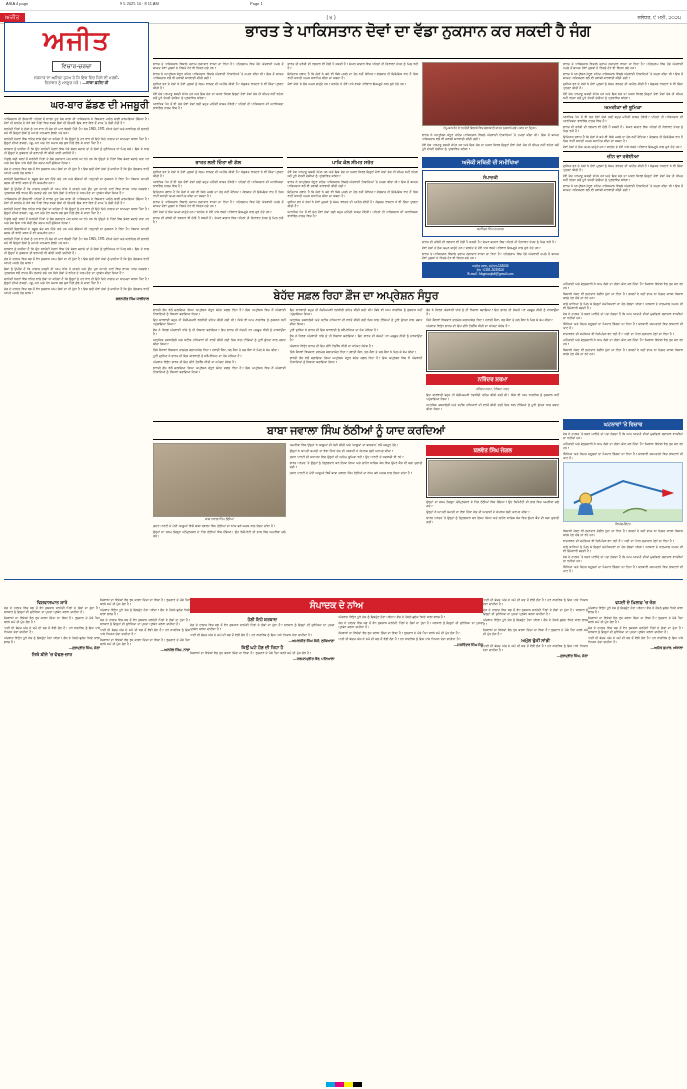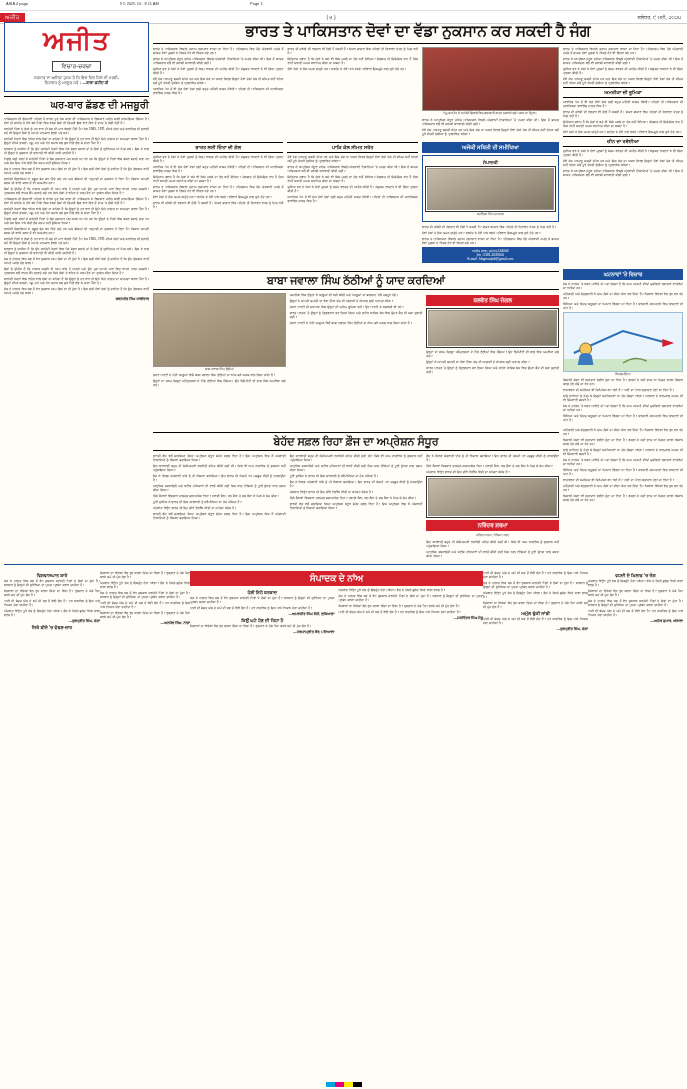--- a/index.html
+++ b/index.html
@@ -36,21 +36,21 @@
   .np-subwrap{text-align:center;}
   .np-line{font-size:4px;text-align:center;color:#222;margin-top:3px;line-height:5.4px;}
   .np-line b{color:#000;}
 
   .secthead{
     font-size:10px;font-weight:bold;text-align:right;color:#111;
     border-top:1.2px solid #000;border-bottom:1.2px solid #000;padding:2px 0;margin:4px 0 3px;
   }
   .banner{
     font-size:15.5px;font-weight:bold;text-align:center;color:#111;line-height:18px;
-    border-bottom:1.2px solid #000;padding-bottom:3px;margin-bottom:3px;
+    border-bottom:1.2px solid #000;padding-bottom:18px;margin-bottom:3px;
   }
   .subbanner{
     font-size:11px;font-weight:bold;text-align:center;color:#111;line-height:13px;
     border-top:1.2px solid #000;border-bottom:1.2px solid #000;padding:2px 0;margin:4px 0 3px;
   }
   .redhead{
     font-size:5.6px;font-weight:bold;text-align:center;color:#fff;background:#d4202a;padding:2px 0;margin:2px 0;
   }
   .bluehead{
     font-size:5.4px;font-weight:bold;text-align:center;color:#fff;background:#1b4f9c;padding:2px 0;margin:2px 0;
@@ -65,21 +65,21 @@
   .photo.portrait{background:linear-gradient(160deg,#c6bca8,#7d7363);}
   .cap{font-size:3.0px;line-height:3.8px;color:#222;text-align:center;padding:1px 1px 2px;}
 
   .sidebox{border:1px solid #1b4f9c;padding:2px;margin-bottom:3px;}
   .portrait-frame{border:1px solid #333;padding:1px;background:#fff;}
 
   .signature{font-size:3.6px;text-align:right;font-weight:bold;margin-top:2px;}
 
   .blueblock{background:#1b4f9c;color:#fff;font-size:3.2px;text-align:center;padding:2px;line-height:4px;}
 
-  .bottomstrip{display:flex;gap:0;margin-top:4px;border-top:1.5px solid #1b4f9c;padding-top:6px;}
+  .bottomstrip{display:flex;gap:0;margin-top:4px;border-top:1.5px solid #1b4f9c;padding-top:18px;}
 
   .cmyk{position:absolute;left:50%;transform:translateX(-50%);bottom:2px;display:flex;}
   .cmyk i{width:9px;height:5px;display:block;}
 
   .lettersbanner{
     background:#d4202a;color:#fff;font-size:9px;font-weight:bold;text-align:center;padding:2px 0;margin-bottom:2px;
   }
   .cartoon{background:linear-gradient(180deg,#eef6ff,#dfeeff);border:1px solid #9bbcd8;position:relative;overflow:hidden;}
 </style>
 </head>
@@ -240,20 +240,80 @@
               <p></p>
               <p>ਦੁਨੀਆ ਭਰ ਦੇ ਦੇਸ਼ਾਂ ਨੇ ਦੋਵਾਂ ਮੁਲਕਾਂ ਨੂੰ ਸੰਜਮ ਵਰਤਣ ਦੀ ਅਪੀਲ ਕੀਤੀ ਹੈ। ਸੰਯੁਕਤ ਰਾਸ਼ਟਰ ਨੇ ਵੀ ਚਿੰਤਾ ਪ੍ਰਗਟ ਕੀਤੀ ਹੈ।</p>
               <p>ਦੋਵੇਂ ਦੇਸ਼ ਪਰਮਾਣੂ ਸ਼ਕਤੀ ਸੰਪੰਨ ਹਨ ਅਤੇ ਇਕ ਜੰਗ ਦਾ ਅਸਰ ਸਿਰਫ਼ ਇਨ੍ਹਾਂ ਦੋਵਾਂ ਦੇਸ਼ਾਂ ਤੱਕ ਹੀ ਸੀਮਤ ਨਹੀਂ ਰਹੇਗਾ ਸਗੋਂ ਪੂਰੇ ਦੱਖਣੀ ਏਸ਼ੀਆ ਨੂੰ ਪ੍ਰਭਾਵਿਤ ਕਰੇਗਾ।</p>
               <p>ਭਾਰਤ ਨੇ ਆਪ੍ਰੇਸ਼ਨ ਸੰਧੂਰ ਤਹਿਤ ਪਾਕਿਸਤਾਨ ਵਿਚਲੇ ਅੱਤਵਾਦੀ ਟਿਕਾਣਿਆਂ 'ਤੇ ਹਮਲਾ ਕੀਤਾ ਸੀ। ਇਸ ਤੋਂ ਬਾਅਦ ਪਾਕਿਸਤਾਨ ਵਲੋਂ ਵੀ ਜਵਾਬੀ ਕਾਰਵਾਈ ਕੀਤੀ ਗਈ।</p>
             </div>
           </div>
         </div>
 
         <div style="display:flex;gap:4px;margin-top:4px;">
           <div style="flex:1;">
+            <div class="subbanner">ਬੇਹੱਦ ਸਫ਼ਲ ਰਿਹਾ ਫ਼ੌਜ ਦਾ ਅਪ੍ਰੇਸ਼ਨ ਸੰਧੂਰ</div>
+            <div style="display:flex;gap:4px;">
+              <div style="flex:1;">
+                <div class="tx">
+                  <p>ਭਾਰਤੀ ਫ਼ੌਜ ਵਲੋਂ ਚਲਾਇਆ ਗਿਆ ਅਪ੍ਰੇਸ਼ਨ ਸੰਧੂਰ ਬੇਹੱਦ ਸਫ਼ਲ ਰਿਹਾ ਹੈ। ਇਸ ਅਪ੍ਰੇਸ਼ਨ ਵਿਚ ਨੌਂ ਅੱਤਵਾਦੀ ਟਿਕਾਣਿਆਂ ਨੂੰ ਨਿਸ਼ਾਨਾ ਬਣਾਇਆ ਗਿਆ।</p>
+                  <p>ਇਹ ਕਾਰਵਾਈ ਬਹੁਤ ਹੀ ਸੋਚੀ-ਸਮਝੀ ਰਣਨੀਤੀ ਤਹਿਤ ਕੀਤੀ ਗਈ ਸੀ। ਕਿਸੇ ਵੀ ਆਮ ਨਾਗਰਿਕ ਨੂੰ ਨੁਕਸਾਨ ਨਹੀਂ ਪਹੁੰਚਾਇਆ ਗਿਆ।</p>
+                  <p>ਫ਼ੌਜ ਨੇ ਸਿਰਫ਼ ਅੱਤਵਾਦੀ ਢਾਂਚੇ ਨੂੰ ਹੀ ਨਿਸ਼ਾਨਾ ਬਣਾਇਆ। ਇਹ ਭਾਰਤ ਦੀ ਸੰਜਮੀ ਪਰ ਮਜ਼ਬੂਤ ਨੀਤੀ ਨੂੰ ਦਰਸਾਉਂਦਾ ਹੈ।</p>
+                  <p>ਆਧੁਨਿਕ ਤਕਨਾਲੋਜੀ ਅਤੇ ਸਟੀਕ ਹਥਿਆਰਾਂ ਦੀ ਵਰਤੋਂ ਕੀਤੀ ਗਈ ਜਿਸ ਨਾਲ ਟੀਚਿਆਂ ਨੂੰ ਪੂਰੀ ਸ਼ੁੱਧਤਾ ਨਾਲ ਤਬਾਹ ਕੀਤਾ ਗਿਆ।</p>
+                  <p>ਤਿੰਨੇ ਸੈਨਾਵਾਂ ਵਿਚਕਾਰ ਤਾਲਮੇਲ ਸ਼ਲਾਘਾਯੋਗ ਰਿਹਾ। ਹਵਾਈ ਸੈਨਾ, ਥਲ ਸੈਨਾ ਤੇ ਜਲ ਸੈਨਾ ਨੇ ਮਿਲ ਕੇ ਕੰਮ ਕੀਤਾ।</p>
+                  <p>ਪੂਰੀ ਦੁਨੀਆ ਨੇ ਭਾਰਤ ਦੀ ਇਸ ਕਾਰਵਾਈ ਨੂੰ ਸਵੈ-ਰੱਖਿਆ ਦਾ ਹੱਕ ਮੰਨਿਆ ਹੈ।</p>
+                  <p>ਅੱਤਵਾਦ ਵਿਰੁੱਧ ਭਾਰਤ ਦੀ ਇਹ ਜ਼ੀਰੋ ਟੌਲਰੈਂਸ ਨੀਤੀ ਦਾ ਸਪੱਸ਼ਟ ਸੰਦੇਸ਼ ਹੈ।</p>
+                  <p>ਭਾਰਤੀ ਫ਼ੌਜ ਵਲੋਂ ਚਲਾਇਆ ਗਿਆ ਅਪ੍ਰੇਸ਼ਨ ਸੰਧੂਰ ਬੇਹੱਦ ਸਫ਼ਲ ਰਿਹਾ ਹੈ। ਇਸ ਅਪ੍ਰੇਸ਼ਨ ਵਿਚ ਨੌਂ ਅੱਤਵਾਦੀ ਟਿਕਾਣਿਆਂ ਨੂੰ ਨਿਸ਼ਾਨਾ ਬਣਾਇਆ ਗਿਆ।</p>
+                </div>
+              </div>
+              <div style="flex:1;">
+                <div class="tx">
+                  <p>ਇਹ ਕਾਰਵਾਈ ਬਹੁਤ ਹੀ ਸੋਚੀ-ਸਮਝੀ ਰਣਨੀਤੀ ਤਹਿਤ ਕੀਤੀ ਗਈ ਸੀ। ਕਿਸੇ ਵੀ ਆਮ ਨਾਗਰਿਕ ਨੂੰ ਨੁਕਸਾਨ ਨਹੀਂ ਪਹੁੰਚਾਇਆ ਗਿਆ।</p>
+                  <p>ਆਧੁਨਿਕ ਤਕਨਾਲੋਜੀ ਅਤੇ ਸਟੀਕ ਹਥਿਆਰਾਂ ਦੀ ਵਰਤੋਂ ਕੀਤੀ ਗਈ ਜਿਸ ਨਾਲ ਟੀਚਿਆਂ ਨੂੰ ਪੂਰੀ ਸ਼ੁੱਧਤਾ ਨਾਲ ਤਬਾਹ ਕੀਤਾ ਗਿਆ।</p>
+                  <p>ਪੂਰੀ ਦੁਨੀਆ ਨੇ ਭਾਰਤ ਦੀ ਇਸ ਕਾਰਵਾਈ ਨੂੰ ਸਵੈ-ਰੱਖਿਆ ਦਾ ਹੱਕ ਮੰਨਿਆ ਹੈ।</p>
+                  <p>ਫ਼ੌਜ ਨੇ ਸਿਰਫ਼ ਅੱਤਵਾਦੀ ਢਾਂਚੇ ਨੂੰ ਹੀ ਨਿਸ਼ਾਨਾ ਬਣਾਇਆ। ਇਹ ਭਾਰਤ ਦੀ ਸੰਜਮੀ ਪਰ ਮਜ਼ਬੂਤ ਨੀਤੀ ਨੂੰ ਦਰਸਾਉਂਦਾ ਹੈ।</p>
+                  <p>ਅੱਤਵਾਦ ਵਿਰੁੱਧ ਭਾਰਤ ਦੀ ਇਹ ਜ਼ੀਰੋ ਟੌਲਰੈਂਸ ਨੀਤੀ ਦਾ ਸਪੱਸ਼ਟ ਸੰਦੇਸ਼ ਹੈ।</p>
+                  <p>ਤਿੰਨੇ ਸੈਨਾਵਾਂ ਵਿਚਕਾਰ ਤਾਲਮੇਲ ਸ਼ਲਾਘਾਯੋਗ ਰਿਹਾ। ਹਵਾਈ ਸੈਨਾ, ਥਲ ਸੈਨਾ ਤੇ ਜਲ ਸੈਨਾ ਨੇ ਮਿਲ ਕੇ ਕੰਮ ਕੀਤਾ।</p>
+                  <p>ਭਾਰਤੀ ਫ਼ੌਜ ਵਲੋਂ ਚਲਾਇਆ ਗਿਆ ਅਪ੍ਰੇਸ਼ਨ ਸੰਧੂਰ ਬੇਹੱਦ ਸਫ਼ਲ ਰਿਹਾ ਹੈ। ਇਸ ਅਪ੍ਰੇਸ਼ਨ ਵਿਚ ਨੌਂ ਅੱਤਵਾਦੀ ਟਿਕਾਣਿਆਂ ਨੂੰ ਨਿਸ਼ਾਨਾ ਬਣਾਇਆ ਗਿਆ।</p>
+                </div>
+              </div>
+              <div style="flex:1;">
+                <div class="tx">
+                  <p>ਫ਼ੌਜ ਨੇ ਸਿਰਫ਼ ਅੱਤਵਾਦੀ ਢਾਂਚੇ ਨੂੰ ਹੀ ਨਿਸ਼ਾਨਾ ਬਣਾਇਆ। ਇਹ ਭਾਰਤ ਦੀ ਸੰਜਮੀ ਪਰ ਮਜ਼ਬੂਤ ਨੀਤੀ ਨੂੰ ਦਰਸਾਉਂਦਾ ਹੈ।</p>
+                  <p>ਤਿੰਨੇ ਸੈਨਾਵਾਂ ਵਿਚਕਾਰ ਤਾਲਮੇਲ ਸ਼ਲਾਘਾਯੋਗ ਰਿਹਾ। ਹਵਾਈ ਸੈਨਾ, ਥਲ ਸੈਨਾ ਤੇ ਜਲ ਸੈਨਾ ਨੇ ਮਿਲ ਕੇ ਕੰਮ ਕੀਤਾ।</p>
+                  <p>ਅੱਤਵਾਦ ਵਿਰੁੱਧ ਭਾਰਤ ਦੀ ਇਹ ਜ਼ੀਰੋ ਟੌਲਰੈਂਸ ਨੀਤੀ ਦਾ ਸਪੱਸ਼ਟ ਸੰਦੇਸ਼ ਹੈ।</p>
+                </div>
+                <div class="portrait-frame">
+                  <div class="photo portrait" style="height:36px;"></div>
+                </div>
+                <div class="redhead">ਨਰਿੰਦਰ ਸ਼ਰਮਾ</div>
+                <div class="cap">ਨਰਿੰਦਰ ਸ਼ਰਮਾ, ਰੱਖਿਆ ਮਾਹਰ</div>
+                <div class="tx">
+                  <p>ਇਹ ਕਾਰਵਾਈ ਬਹੁਤ ਹੀ ਸੋਚੀ-ਸਮਝੀ ਰਣਨੀਤੀ ਤਹਿਤ ਕੀਤੀ ਗਈ ਸੀ। ਕਿਸੇ ਵੀ ਆਮ ਨਾਗਰਿਕ ਨੂੰ ਨੁਕਸਾਨ ਨਹੀਂ ਪਹੁੰਚਾਇਆ ਗਿਆ।</p>
+                  <p>ਆਧੁਨਿਕ ਤਕਨਾਲੋਜੀ ਅਤੇ ਸਟੀਕ ਹਥਿਆਰਾਂ ਦੀ ਵਰਤੋਂ ਕੀਤੀ ਗਈ ਜਿਸ ਨਾਲ ਟੀਚਿਆਂ ਨੂੰ ਪੂਰੀ ਸ਼ੁੱਧਤਾ ਨਾਲ ਤਬਾਹ ਕੀਤਾ ਗਿਆ।</p>
+                </div>
+              </div>
+            </div>
+          </div>
+
+          <div class="rightcol">
+            <div class="tx">
+              <p>ਮਹਿੰਗਾਈ ਅਤੇ ਬੇਰੁਜ਼ਗਾਰੀ ਨੇ ਆਮ ਲੋਕਾਂ ਦਾ ਜੀਣਾ ਔਖਾ ਕਰ ਦਿੱਤਾ ਹੈ। ਨੌਜਵਾਨ ਵਿਦੇਸ਼ਾਂ ਵੱਲ ਰੁਖ਼ ਕਰ ਰਹੇ ਹਨ।</p>
+              <p>ਕਿਸਾਨੀ ਸੰਕਟ ਵੀ ਲਗਾਤਾਰ ਗੰਭੀਰ ਹੁੰਦਾ ਜਾ ਰਿਹਾ ਹੈ। ਫ਼ਸਲਾਂ ਦੇ ਸਹੀ ਭਾਅ ਨਾ ਮਿਲਣ ਕਾਰਨ ਕਿਸਾਨ ਕਰਜ਼ੇ ਹੇਠ ਦੱਬੇ ਜਾ ਰਹੇ ਹਨ।</p>
+              <p>ਸਾਨੂੰ ਸਾਰਿਆਂ ਨੂੰ ਮਿਲ ਕੇ ਇਨ੍ਹਾਂ ਸਮੱਸਿਆਵਾਂ ਦਾ ਹੱਲ ਲੱਭਣਾ ਪਵੇਗਾ। ਸਰਕਾਰ ਦੇ ਨਾਲ-ਨਾਲ ਸਮਾਜ ਦੀ ਵੀ ਜ਼ਿੰਮੇਵਾਰੀ ਬਣਦੀ ਹੈ।</p>
+              <p>ਦੇਸ਼ ਦੇ ਹਾਲਾਤ 'ਤੇ ਨਜ਼ਰ ਮਾਰੀਏ ਤਾਂ ਪਤਾ ਲੱਗਦਾ ਹੈ ਕਿ ਆਮ ਆਦਮੀ ਦੀਆਂ ਮੁਸ਼ਕਿਲਾਂ ਲਗਾਤਾਰ ਵਧਦੀਆਂ ਜਾ ਰਹੀਆਂ ਹਨ।</p>
+              <p>ਸਿੱਖਿਆ ਅਤੇ ਸਿਹਤ ਸਹੂਲਤਾਂ ਦਾ ਮਿਆਰ ਡਿੱਗਦਾ ਜਾ ਰਿਹਾ ਹੈ। ਸਰਕਾਰੀ ਹਸਪਤਾਲਾਂ ਵਿਚ ਡਾਕਟਰਾਂ ਦੀ ਘਾਟ ਹੈ।</p>
+              <p>ਵਾਤਾਵਰਨ ਦੀ ਸਮੱਸਿਆ ਵੀ ਦਿਨੋ-ਦਿਨ ਵਧ ਰਹੀ ਹੈ। ਪਾਣੀ ਦਾ ਪੱਧਰ ਲਗਾਤਾਰ ਹੇਠਾਂ ਜਾ ਰਿਹਾ ਹੈ।</p>
+              <p>ਮਹਿੰਗਾਈ ਅਤੇ ਬੇਰੁਜ਼ਗਾਰੀ ਨੇ ਆਮ ਲੋਕਾਂ ਦਾ ਜੀਣਾ ਔਖਾ ਕਰ ਦਿੱਤਾ ਹੈ। ਨੌਜਵਾਨ ਵਿਦੇਸ਼ਾਂ ਵੱਲ ਰੁਖ਼ ਕਰ ਰਹੇ ਹਨ।</p>
+              <p>ਕਿਸਾਨੀ ਸੰਕਟ ਵੀ ਲਗਾਤਾਰ ਗੰਭੀਰ ਹੁੰਦਾ ਜਾ ਰਿਹਾ ਹੈ। ਫ਼ਸਲਾਂ ਦੇ ਸਹੀ ਭਾਅ ਨਾ ਮਿਲਣ ਕਾਰਨ ਕਿਸਾਨ ਕਰਜ਼ੇ ਹੇਠ ਦੱਬੇ ਜਾ ਰਹੇ ਹਨ।</p>
+            </div>
+          </div>
+        </div>
+
+        <div style="display:flex;gap:4px;margin-top:4px;">
+          <div style="flex:1;">
             <div class="subbanner">ਬਾਬਾ ਜਵਾਲਾ ਸਿੰਘ ਠੱਠੀਆਂ ਨੂੰ ਯਾਦ ਕਰਦਿਆਂ</div>
             <div style="display:flex;gap:4px;">
               <div style="flex:1;">
                 <div class="photo sepia" style="height:72px;"></div>
                 <div class="cap">ਬਾਬਾ ਜਵਾਲਾ ਸਿੰਘ ਠੱਠੀਆਂ</div>
                 <div class="tx">
                   <p>ਗ਼ਦਰ ਪਾਰਟੀ ਦੇ ਮੋਢੀ ਆਗੂਆਂ ਵਿਚੋਂ ਬਾਬਾ ਜਵਾਲਾ ਸਿੰਘ ਠੱਠੀਆਂ ਦਾ ਨਾਂਅ ਬੜੇ ਅਦਬ ਨਾਲ ਲਿਆ ਜਾਂਦਾ ਹੈ।</p>
                   <p>ਉਨ੍ਹਾਂ ਦਾ ਜਨਮ ਜ਼ਿਲ੍ਹਾ ਅੰਮ੍ਰਿਤਸਰ ਦੇ ਪਿੰਡ ਠੱਠੀਆਂ ਵਿਚ ਹੋਇਆ। ਉਹ ਰੋਜ਼ੀ-ਰੋਟੀ ਦੀ ਭਾਲ ਵਿਚ ਅਮਰੀਕਾ ਚਲੇ ਗਏ।</p>
                 </div>
               </div>
@@ -302,80 +362,20 @@
             <div class="tx">
               <p>ਕਿਸਾਨੀ ਸੰਕਟ ਵੀ ਲਗਾਤਾਰ ਗੰਭੀਰ ਹੁੰਦਾ ਜਾ ਰਿਹਾ ਹੈ। ਫ਼ਸਲਾਂ ਦੇ ਸਹੀ ਭਾਅ ਨਾ ਮਿਲਣ ਕਾਰਨ ਕਿਸਾਨ ਕਰਜ਼ੇ ਹੇਠ ਦੱਬੇ ਜਾ ਰਹੇ ਹਨ।</p>
               <p>ਵਾਤਾਵਰਨ ਦੀ ਸਮੱਸਿਆ ਵੀ ਦਿਨੋ-ਦਿਨ ਵਧ ਰਹੀ ਹੈ। ਪਾਣੀ ਦਾ ਪੱਧਰ ਲਗਾਤਾਰ ਹੇਠਾਂ ਜਾ ਰਿਹਾ ਹੈ।</p>
               <p>ਸਾਨੂੰ ਸਾਰਿਆਂ ਨੂੰ ਮਿਲ ਕੇ ਇਨ੍ਹਾਂ ਸਮੱਸਿਆਵਾਂ ਦਾ ਹੱਲ ਲੱਭਣਾ ਪਵੇਗਾ। ਸਰਕਾਰ ਦੇ ਨਾਲ-ਨਾਲ ਸਮਾਜ ਦੀ ਵੀ ਜ਼ਿੰਮੇਵਾਰੀ ਬਣਦੀ ਹੈ।</p>
               <p>ਦੇਸ਼ ਦੇ ਹਾਲਾਤ 'ਤੇ ਨਜ਼ਰ ਮਾਰੀਏ ਤਾਂ ਪਤਾ ਲੱਗਦਾ ਹੈ ਕਿ ਆਮ ਆਦਮੀ ਦੀਆਂ ਮੁਸ਼ਕਿਲਾਂ ਲਗਾਤਾਰ ਵਧਦੀਆਂ ਜਾ ਰਹੀਆਂ ਹਨ।</p>
               <p>ਸਿੱਖਿਆ ਅਤੇ ਸਿਹਤ ਸਹੂਲਤਾਂ ਦਾ ਮਿਆਰ ਡਿੱਗਦਾ ਜਾ ਰਿਹਾ ਹੈ। ਸਰਕਾਰੀ ਹਸਪਤਾਲਾਂ ਵਿਚ ਡਾਕਟਰਾਂ ਦੀ ਘਾਟ ਹੈ।</p>
             </div>
           </div>
         </div>
 
-        <div style="display:flex;gap:4px;margin-top:4px;">
-          <div style="flex:1;">
-            <div class="subbanner">ਬੇਹੱਦ ਸਫ਼ਲ ਰਿਹਾ ਫ਼ੌਜ ਦਾ ਅਪ੍ਰੇਸ਼ਨ ਸੰਧੂਰ</div>
-            <div style="display:flex;gap:4px;">
-              <div style="flex:1;">
-                <div class="tx">
-                  <p>ਭਾਰਤੀ ਫ਼ੌਜ ਵਲੋਂ ਚਲਾਇਆ ਗਿਆ ਅਪ੍ਰੇਸ਼ਨ ਸੰਧੂਰ ਬੇਹੱਦ ਸਫ਼ਲ ਰਿਹਾ ਹੈ। ਇਸ ਅਪ੍ਰੇਸ਼ਨ ਵਿਚ ਨੌਂ ਅੱਤਵਾਦੀ ਟਿਕਾਣਿਆਂ ਨੂੰ ਨਿਸ਼ਾਨਾ ਬਣਾਇਆ ਗਿਆ।</p>
-                  <p>ਇਹ ਕਾਰਵਾਈ ਬਹੁਤ ਹੀ ਸੋਚੀ-ਸਮਝੀ ਰਣਨੀਤੀ ਤਹਿਤ ਕੀਤੀ ਗਈ ਸੀ। ਕਿਸੇ ਵੀ ਆਮ ਨਾਗਰਿਕ ਨੂੰ ਨੁਕਸਾਨ ਨਹੀਂ ਪਹੁੰਚਾਇਆ ਗਿਆ।</p>
-                  <p>ਫ਼ੌਜ ਨੇ ਸਿਰਫ਼ ਅੱਤਵਾਦੀ ਢਾਂਚੇ ਨੂੰ ਹੀ ਨਿਸ਼ਾਨਾ ਬਣਾਇਆ। ਇਹ ਭਾਰਤ ਦੀ ਸੰਜਮੀ ਪਰ ਮਜ਼ਬੂਤ ਨੀਤੀ ਨੂੰ ਦਰਸਾਉਂਦਾ ਹੈ।</p>
-                  <p>ਆਧੁਨਿਕ ਤਕਨਾਲੋਜੀ ਅਤੇ ਸਟੀਕ ਹਥਿਆਰਾਂ ਦੀ ਵਰਤੋਂ ਕੀਤੀ ਗਈ ਜਿਸ ਨਾਲ ਟੀਚਿਆਂ ਨੂੰ ਪੂਰੀ ਸ਼ੁੱਧਤਾ ਨਾਲ ਤਬਾਹ ਕੀਤਾ ਗਿਆ।</p>
-                  <p>ਤਿੰਨੇ ਸੈਨਾਵਾਂ ਵਿਚਕਾਰ ਤਾਲਮੇਲ ਸ਼ਲਾਘਾਯੋਗ ਰਿਹਾ। ਹਵਾਈ ਸੈਨਾ, ਥਲ ਸੈਨਾ ਤੇ ਜਲ ਸੈਨਾ ਨੇ ਮਿਲ ਕੇ ਕੰਮ ਕੀਤਾ।</p>
-                  <p>ਪੂਰੀ ਦੁਨੀਆ ਨੇ ਭਾਰਤ ਦੀ ਇਸ ਕਾਰਵਾਈ ਨੂੰ ਸਵੈ-ਰੱਖਿਆ ਦਾ ਹੱਕ ਮੰਨਿਆ ਹੈ।</p>
-                  <p>ਅੱਤਵਾਦ ਵਿਰੁੱਧ ਭਾਰਤ ਦੀ ਇਹ ਜ਼ੀਰੋ ਟੌਲਰੈਂਸ ਨੀਤੀ ਦਾ ਸਪੱਸ਼ਟ ਸੰਦੇਸ਼ ਹੈ।</p>
-                  <p>ਭਾਰਤੀ ਫ਼ੌਜ ਵਲੋਂ ਚਲਾਇਆ ਗਿਆ ਅਪ੍ਰੇਸ਼ਨ ਸੰਧੂਰ ਬੇਹੱਦ ਸਫ਼ਲ ਰਿਹਾ ਹੈ। ਇਸ ਅਪ੍ਰੇਸ਼ਨ ਵਿਚ ਨੌਂ ਅੱਤਵਾਦੀ ਟਿਕਾਣਿਆਂ ਨੂੰ ਨਿਸ਼ਾਨਾ ਬਣਾਇਆ ਗਿਆ।</p>
-                </div>
-              </div>
-              <div style="flex:1;">
-                <div class="tx">
-                  <p>ਇਹ ਕਾਰਵਾਈ ਬਹੁਤ ਹੀ ਸੋਚੀ-ਸਮਝੀ ਰਣਨੀਤੀ ਤਹਿਤ ਕੀਤੀ ਗਈ ਸੀ। ਕਿਸੇ ਵੀ ਆਮ ਨਾਗਰਿਕ ਨੂੰ ਨੁਕਸਾਨ ਨਹੀਂ ਪਹੁੰਚਾਇਆ ਗਿਆ।</p>
-                  <p>ਆਧੁਨਿਕ ਤਕਨਾਲੋਜੀ ਅਤੇ ਸਟੀਕ ਹਥਿਆਰਾਂ ਦੀ ਵਰਤੋਂ ਕੀਤੀ ਗਈ ਜਿਸ ਨਾਲ ਟੀਚਿਆਂ ਨੂੰ ਪੂਰੀ ਸ਼ੁੱਧਤਾ ਨਾਲ ਤਬਾਹ ਕੀਤਾ ਗਿਆ।</p>
-                  <p>ਪੂਰੀ ਦੁਨੀਆ ਨੇ ਭਾਰਤ ਦੀ ਇਸ ਕਾਰਵਾਈ ਨੂੰ ਸਵੈ-ਰੱਖਿਆ ਦਾ ਹੱਕ ਮੰਨਿਆ ਹੈ।</p>
-                  <p>ਫ਼ੌਜ ਨੇ ਸਿਰਫ਼ ਅੱਤਵਾਦੀ ਢਾਂਚੇ ਨੂੰ ਹੀ ਨਿਸ਼ਾਨਾ ਬਣਾਇਆ। ਇਹ ਭਾਰਤ ਦੀ ਸੰਜਮੀ ਪਰ ਮਜ਼ਬੂਤ ਨੀਤੀ ਨੂੰ ਦਰਸਾਉਂਦਾ ਹੈ।</p>
-                  <p>ਅੱਤਵਾਦ ਵਿਰੁੱਧ ਭਾਰਤ ਦੀ ਇਹ ਜ਼ੀਰੋ ਟੌਲਰੈਂਸ ਨੀਤੀ ਦਾ ਸਪੱਸ਼ਟ ਸੰਦੇਸ਼ ਹੈ।</p>
-                  <p>ਤਿੰਨੇ ਸੈਨਾਵਾਂ ਵਿਚਕਾਰ ਤਾਲਮੇਲ ਸ਼ਲਾਘਾਯੋਗ ਰਿਹਾ। ਹਵਾਈ ਸੈਨਾ, ਥਲ ਸੈਨਾ ਤੇ ਜਲ ਸੈਨਾ ਨੇ ਮਿਲ ਕੇ ਕੰਮ ਕੀਤਾ।</p>
-                  <p>ਭਾਰਤੀ ਫ਼ੌਜ ਵਲੋਂ ਚਲਾਇਆ ਗਿਆ ਅਪ੍ਰੇਸ਼ਨ ਸੰਧੂਰ ਬੇਹੱਦ ਸਫ਼ਲ ਰਿਹਾ ਹੈ। ਇਸ ਅਪ੍ਰੇਸ਼ਨ ਵਿਚ ਨੌਂ ਅੱਤਵਾਦੀ ਟਿਕਾਣਿਆਂ ਨੂੰ ਨਿਸ਼ਾਨਾ ਬਣਾਇਆ ਗਿਆ।</p>
-                </div>
-              </div>
-              <div style="flex:1;">
-                <div class="tx">
-                  <p>ਫ਼ੌਜ ਨੇ ਸਿਰਫ਼ ਅੱਤਵਾਦੀ ਢਾਂਚੇ ਨੂੰ ਹੀ ਨਿਸ਼ਾਨਾ ਬਣਾਇਆ। ਇਹ ਭਾਰਤ ਦੀ ਸੰਜਮੀ ਪਰ ਮਜ਼ਬੂਤ ਨੀਤੀ ਨੂੰ ਦਰਸਾਉਂਦਾ ਹੈ।</p>
-                  <p>ਤਿੰਨੇ ਸੈਨਾਵਾਂ ਵਿਚਕਾਰ ਤਾਲਮੇਲ ਸ਼ਲਾਘਾਯੋਗ ਰਿਹਾ। ਹਵਾਈ ਸੈਨਾ, ਥਲ ਸੈਨਾ ਤੇ ਜਲ ਸੈਨਾ ਨੇ ਮਿਲ ਕੇ ਕੰਮ ਕੀਤਾ।</p>
-                  <p>ਅੱਤਵਾਦ ਵਿਰੁੱਧ ਭਾਰਤ ਦੀ ਇਹ ਜ਼ੀਰੋ ਟੌਲਰੈਂਸ ਨੀਤੀ ਦਾ ਸਪੱਸ਼ਟ ਸੰਦੇਸ਼ ਹੈ।</p>
-                </div>
-                <div class="portrait-frame">
-                  <div class="photo portrait" style="height:36px;"></div>
-                </div>
-                <div class="redhead">ਨਰਿੰਦਰ ਸ਼ਰਮਾ</div>
-                <div class="cap">ਨਰਿੰਦਰ ਸ਼ਰਮਾ, ਰੱਖਿਆ ਮਾਹਰ</div>
-                <div class="tx">
-                  <p>ਇਹ ਕਾਰਵਾਈ ਬਹੁਤ ਹੀ ਸੋਚੀ-ਸਮਝੀ ਰਣਨੀਤੀ ਤਹਿਤ ਕੀਤੀ ਗਈ ਸੀ। ਕਿਸੇ ਵੀ ਆਮ ਨਾਗਰਿਕ ਨੂੰ ਨੁਕਸਾਨ ਨਹੀਂ ਪਹੁੰਚਾਇਆ ਗਿਆ।</p>
-                  <p>ਆਧੁਨਿਕ ਤਕਨਾਲੋਜੀ ਅਤੇ ਸਟੀਕ ਹਥਿਆਰਾਂ ਦੀ ਵਰਤੋਂ ਕੀਤੀ ਗਈ ਜਿਸ ਨਾਲ ਟੀਚਿਆਂ ਨੂੰ ਪੂਰੀ ਸ਼ੁੱਧਤਾ ਨਾਲ ਤਬਾਹ ਕੀਤਾ ਗਿਆ।</p>
-                </div>
-              </div>
-            </div>
-          </div>
-
-          <div class="rightcol">
-            <div class="tx">
-              <p>ਮਹਿੰਗਾਈ ਅਤੇ ਬੇਰੁਜ਼ਗਾਰੀ ਨੇ ਆਮ ਲੋਕਾਂ ਦਾ ਜੀਣਾ ਔਖਾ ਕਰ ਦਿੱਤਾ ਹੈ। ਨੌਜਵਾਨ ਵਿਦੇਸ਼ਾਂ ਵੱਲ ਰੁਖ਼ ਕਰ ਰਹੇ ਹਨ।</p>
-              <p>ਕਿਸਾਨੀ ਸੰਕਟ ਵੀ ਲਗਾਤਾਰ ਗੰਭੀਰ ਹੁੰਦਾ ਜਾ ਰਿਹਾ ਹੈ। ਫ਼ਸਲਾਂ ਦੇ ਸਹੀ ਭਾਅ ਨਾ ਮਿਲਣ ਕਾਰਨ ਕਿਸਾਨ ਕਰਜ਼ੇ ਹੇਠ ਦੱਬੇ ਜਾ ਰਹੇ ਹਨ।</p>
-              <p>ਸਾਨੂੰ ਸਾਰਿਆਂ ਨੂੰ ਮਿਲ ਕੇ ਇਨ੍ਹਾਂ ਸਮੱਸਿਆਵਾਂ ਦਾ ਹੱਲ ਲੱਭਣਾ ਪਵੇਗਾ। ਸਰਕਾਰ ਦੇ ਨਾਲ-ਨਾਲ ਸਮਾਜ ਦੀ ਵੀ ਜ਼ਿੰਮੇਵਾਰੀ ਬਣਦੀ ਹੈ।</p>
-              <p>ਦੇਸ਼ ਦੇ ਹਾਲਾਤ 'ਤੇ ਨਜ਼ਰ ਮਾਰੀਏ ਤਾਂ ਪਤਾ ਲੱਗਦਾ ਹੈ ਕਿ ਆਮ ਆਦਮੀ ਦੀਆਂ ਮੁਸ਼ਕਿਲਾਂ ਲਗਾਤਾਰ ਵਧਦੀਆਂ ਜਾ ਰਹੀਆਂ ਹਨ।</p>
-              <p>ਸਿੱਖਿਆ ਅਤੇ ਸਿਹਤ ਸਹੂਲਤਾਂ ਦਾ ਮਿਆਰ ਡਿੱਗਦਾ ਜਾ ਰਿਹਾ ਹੈ। ਸਰਕਾਰੀ ਹਸਪਤਾਲਾਂ ਵਿਚ ਡਾਕਟਰਾਂ ਦੀ ਘਾਟ ਹੈ।</p>
-              <p>ਵਾਤਾਵਰਨ ਦੀ ਸਮੱਸਿਆ ਵੀ ਦਿਨੋ-ਦਿਨ ਵਧ ਰਹੀ ਹੈ। ਪਾਣੀ ਦਾ ਪੱਧਰ ਲਗਾਤਾਰ ਹੇਠਾਂ ਜਾ ਰਿਹਾ ਹੈ।</p>
-              <p>ਮਹਿੰਗਾਈ ਅਤੇ ਬੇਰੁਜ਼ਗਾਰੀ ਨੇ ਆਮ ਲੋਕਾਂ ਦਾ ਜੀਣਾ ਔਖਾ ਕਰ ਦਿੱਤਾ ਹੈ। ਨੌਜਵਾਨ ਵਿਦੇਸ਼ਾਂ ਵੱਲ ਰੁਖ਼ ਕਰ ਰਹੇ ਹਨ।</p>
-              <p>ਕਿਸਾਨੀ ਸੰਕਟ ਵੀ ਲਗਾਤਾਰ ਗੰਭੀਰ ਹੁੰਦਾ ਜਾ ਰਿਹਾ ਹੈ। ਫ਼ਸਲਾਂ ਦੇ ਸਹੀ ਭਾਅ ਨਾ ਮਿਲਣ ਕਾਰਨ ਕਿਸਾਨ ਕਰਜ਼ੇ ਹੇਠ ਦੱਬੇ ਜਾ ਰਹੇ ਹਨ।</p>
-            </div>
-          </div>
-        </div>
-
       </div>
     </div>
 
     <div class="bottomstrip">
 
       <div style="width:96px;flex:none;">
         <div class="khead">ਵਿਸ਼ਵਾਸਘਾਤ ਬਾਰੇ</div>
         <div class="tx">
           <p>ਜੰਗ ਦੇ ਹਾਲਾਤ ਵਿਚ ਸਭ ਤੋਂ ਵੱਧ ਨੁਕਸਾਨ ਸਰਹੱਦੀ ਪਿੰਡਾਂ ਦੇ ਲੋਕਾਂ ਦਾ ਹੁੰਦਾ ਹੈ। ਸਰਕਾਰ ਨੂੰ ਇਨ੍ਹਾਂ ਦੀ ਸੁਰੱਖਿਆ ਦਾ ਪੁਖ਼ਤਾ ਪ੍ਰਬੰਧ ਕਰਨਾ ਚਾਹੀਦਾ ਹੈ।</p>
           <p>ਨੌਜਵਾਨਾਂ ਦਾ ਵਿਦੇਸ਼ਾਂ ਵੱਲ ਰੁਖ਼ ਕਰਨਾ ਚਿੰਤਾ ਦਾ ਵਿਸ਼ਾ ਹੈ। ਰੁਜ਼ਗਾਰ ਦੇ ਮੌਕੇ ਪੈਦਾ ਕਰਨੇ ਸਮੇਂ ਦੀ ਮੁੱਖ ਲੋੜ ਹੈ।</p>

